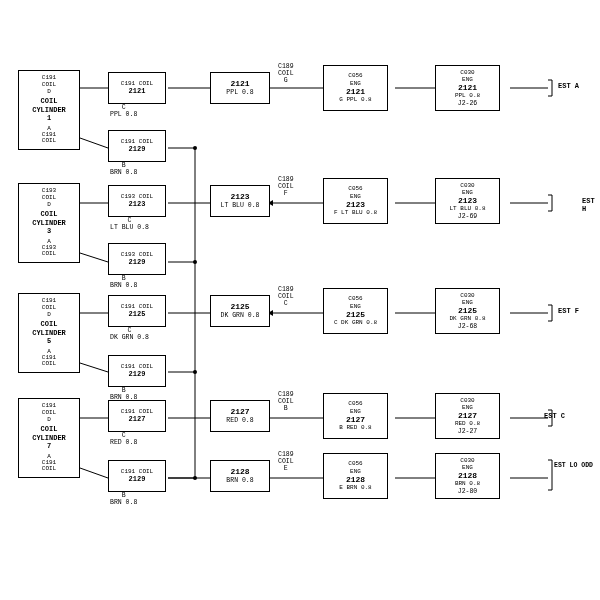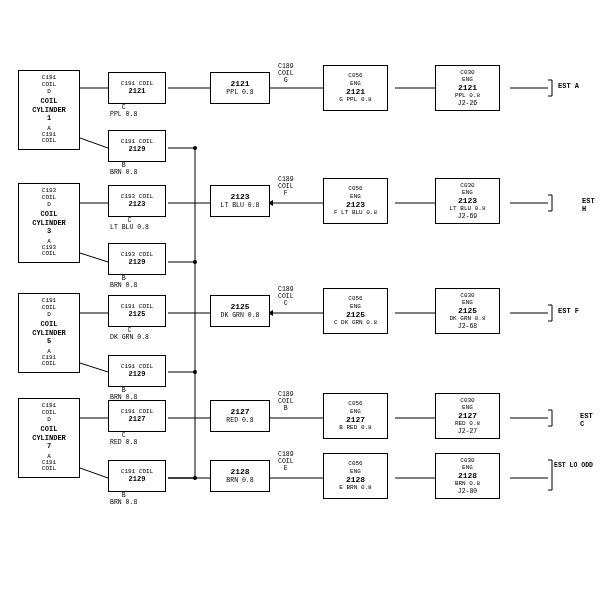--- a/index.html
+++ b/index.html
@@ -327,17 +327,17 @@
   <div class="connector-box" style="left:435px;top:453px;width:65px;height:46px;">
     <div style="font-size:6px;">C030<br>ENG</div>
     <div style="font-size:8px;font-weight:bold;">2128</div>
     <div style="font-size:6px;">BRN 0.8</div>
     <div style="font-size:6.5px;">J2-80</div>
   </div>
 
   <div class="right-label" style="left:558px;top:82px;">EST A</div>
   <div class="right-label" style="left:558px;top:197px;padding-left:24px;">EST H</div>
   <div class="right-label" style="left:558px;top:307px;">EST F</div>
-  <div class="right-label" style="left:580px;top:412px;">EST C</div>
+  <div class="right-label" style="left:544px;top:412px;">EST C</div>
   <div class="right-label" style="left:554px;top:462px;font-size:6.5px;">EST LO
 ODD</div>
 
 </div>
 
 </body></html>

